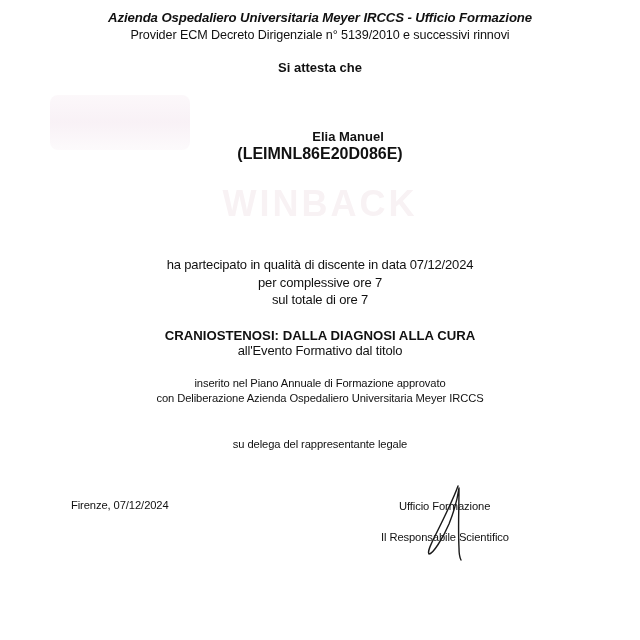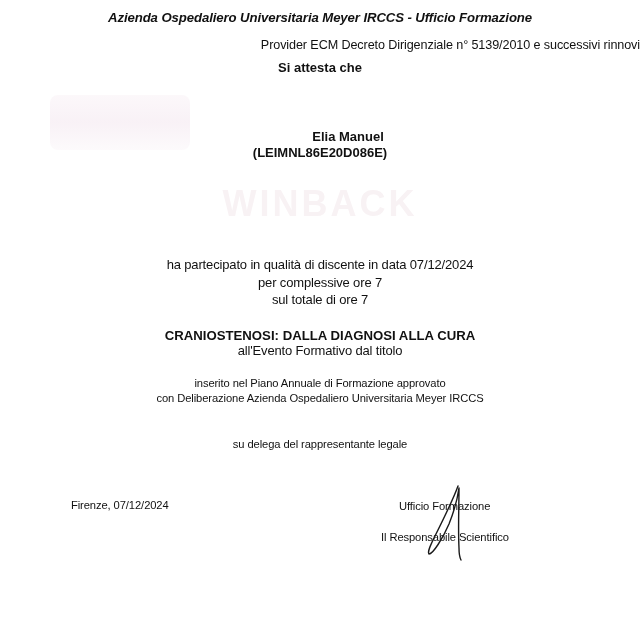--- a/index.html
+++ b/index.html
@@ -29,39 +29,38 @@
       line-height: 1;
     }
     .header-org {
       top: 11px;
       font-size: 13.2px;
       font-weight: bold;
       font-style: italic;
       letter-spacing: -0.1px;
     }
     .header-provider {
-      top: 39px;
+      top: 29px;
       font-size: 12.6px;
       letter-spacing: -0.1px;
-      text-align: right;
     }
     .attesta {
       top: 61px;
       font-size: 13px;
       font-weight: bold;
     }
     .name {
       top: 130px;
       font-size: 13px;
       font-weight: bold;
       margin-left: 28px;
     }
     .cf {
       top: 146px;
-      font-size: 13px;
+      font-size: 16px;
       font-weight: bold;
     }
     .body-line {
       font-size: 13px;
       letter-spacing: -0.15px;
       margin-top: 32px;
     }
     .event-title {
       top: 329px;
       font-size: 13.2px;

